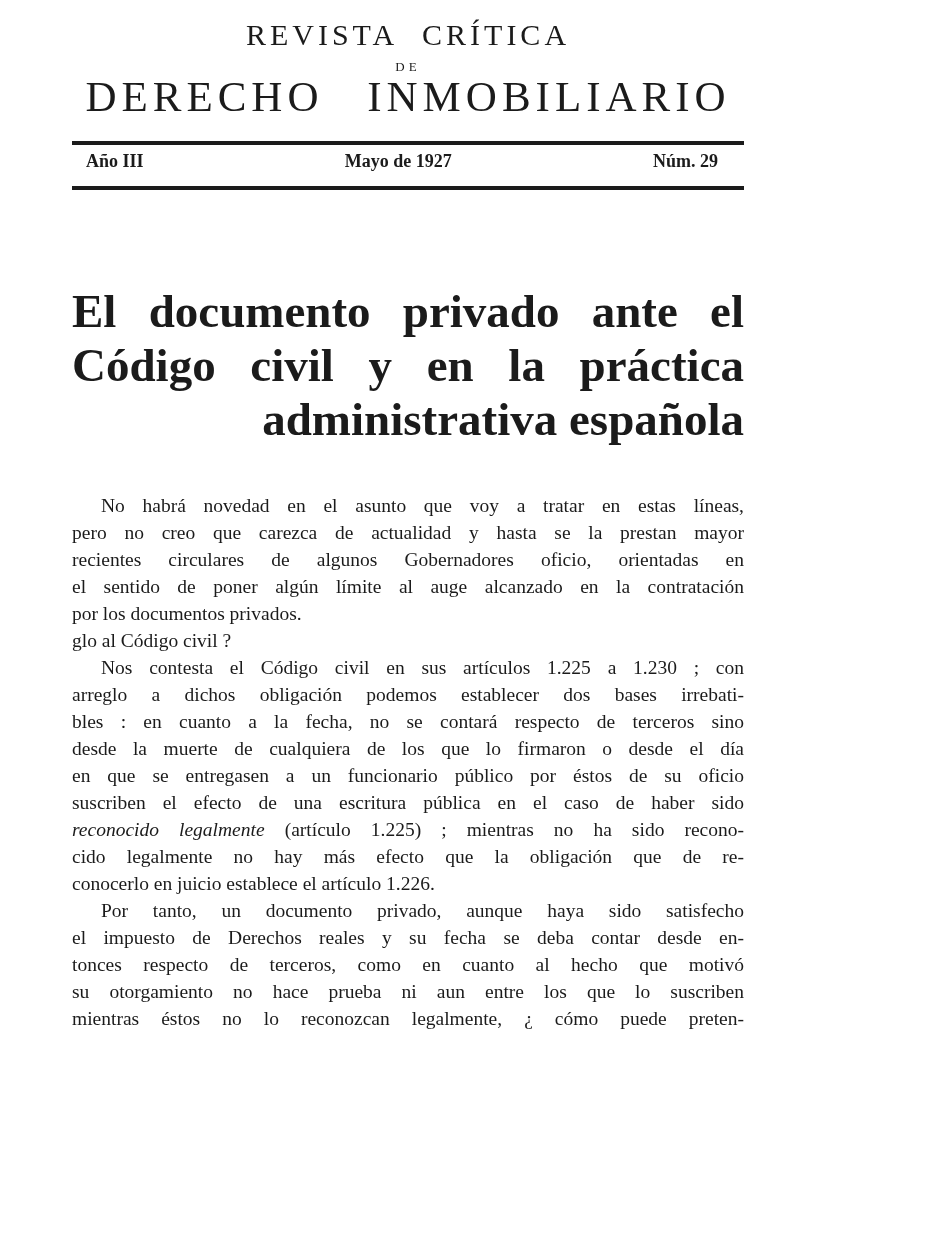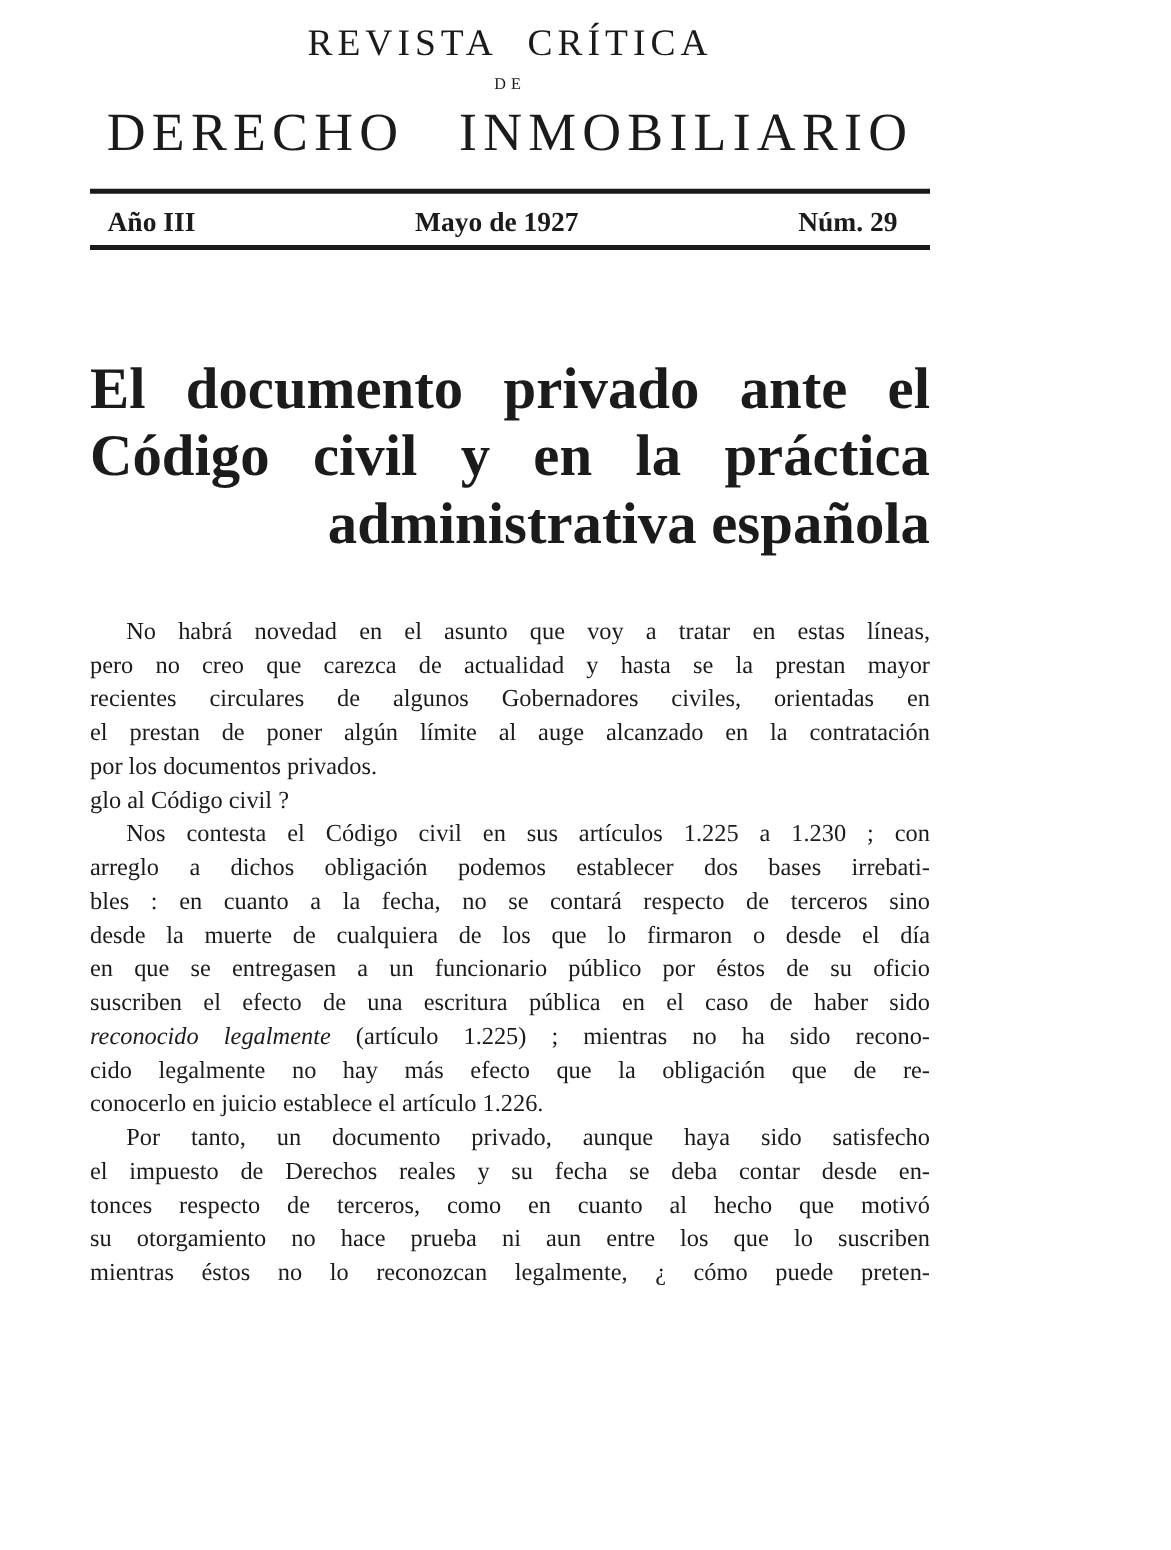--- a/index.html
+++ b/index.html
@@ -11,27 +11,27 @@
     font-family:Liberation Serif, serif;
     overflow:hidden;
     padding-left:48px;
   }
   .col { position:absolute; left:72px; width:672px; }
 
   
   .masthead { top:18px; }
   .m1 { text-align:center; font-size:30px; letter-spacing:4px; word-spacing:14px; line-height:34px; }
   .mde { text-align:center; font-size:13px; letter-spacing:4px; margin-top:8px; line-height:14px; }
-  .m2 { text-align:center; font-size:43px; letter-spacing:5px; word-spacing:28px; margin-top:10px; line-height:46px; white-space:nowrap; }
+  .m2 { text-align:center; font-size:43px; letter-spacing:5px; word-spacing:28px; line-height:46px; white-space:nowrap; }
   .rule { height:4px; background:var(--ink); }
   .rule-top { margin-top:21px; }
   .issue-row {
-    display:flex; justify-content:space-between; align-items:flex-end;
+    display:flex; justify-content:space-between; align-items:flex-start;
     margin-top:6px; height:30px; padding:0 26px 0 14px;
-    font-weight:700; font-size:22px;
+    font-weight:700; font-size:18px;
   }
   .rule-bottom { margin-top:5px; }
 
   
   .article-title { top:284px; font-size:47px; line-height:54px; }
   .tline { text-align:justify; text-align-last:justify; }
   .tcenter { text-align:right; }
 
   
   .article-body { top:492px; font-size:19.5px; }
@@ -65,22 +65,22 @@
   <h1 class="col article-title">
     <div class="tline">El documento privado ante el</div>
     <div class="tline">Código civil y en la práctica</div>
     <div class="tcenter">administrativa española</div>
   </h1>
 
   <main class="col article-body">
 
   <div class="bline indent">No habrá novedad en el asunto que voy a tratar en estas líneas,</div>
       <div class="bline">pero no creo que carezca de actualidad y hasta se la prestan mayor</div>
-      <div class="bline">recientes circulares de algunos Gobernadores civiles, orientadas en</div>
-      <div class="bline">el prestan de poner algún límite al auge alcanzado en la contratación</div>
+      <div class="bline">recientes circulares de algunos Gobernadores oficio, orientadas en</div>
+      <div class="bline">el sentido de poner algún límite al auge alcanzado en la contratación</div>
       <div class="bline flush">por los documentos privados.</div>
       <div class="bline flush">glo al Código civil ?</div>
       <div class="bline indent">Nos contesta el Código civil en sus artículos 1.225 a 1.230 ; con</div>
       <div class="bline">arreglo a dichos obligación podemos establecer dos bases irrebati-</div>
       <div class="bline">bles : en cuanto a la fecha, no se contará respecto de terceros sino</div>
       <div class="bline">desde la muerte de cualquiera de los que lo firmaron o desde el día</div>
       <div class="bline">en que se entregasen a un funcionario público por éstos de su oficio</div>
       <div class="bline">suscriben el efecto de una escritura pública en el caso de haber sido</div>
       <div class="bline"><em>reconocido legalmente</em><span> (artículo 1.225) ; mientras no ha sido recono-</span></div>
       <div class="bline">cido legalmente no hay más efecto que la obligación que de re-</div>

